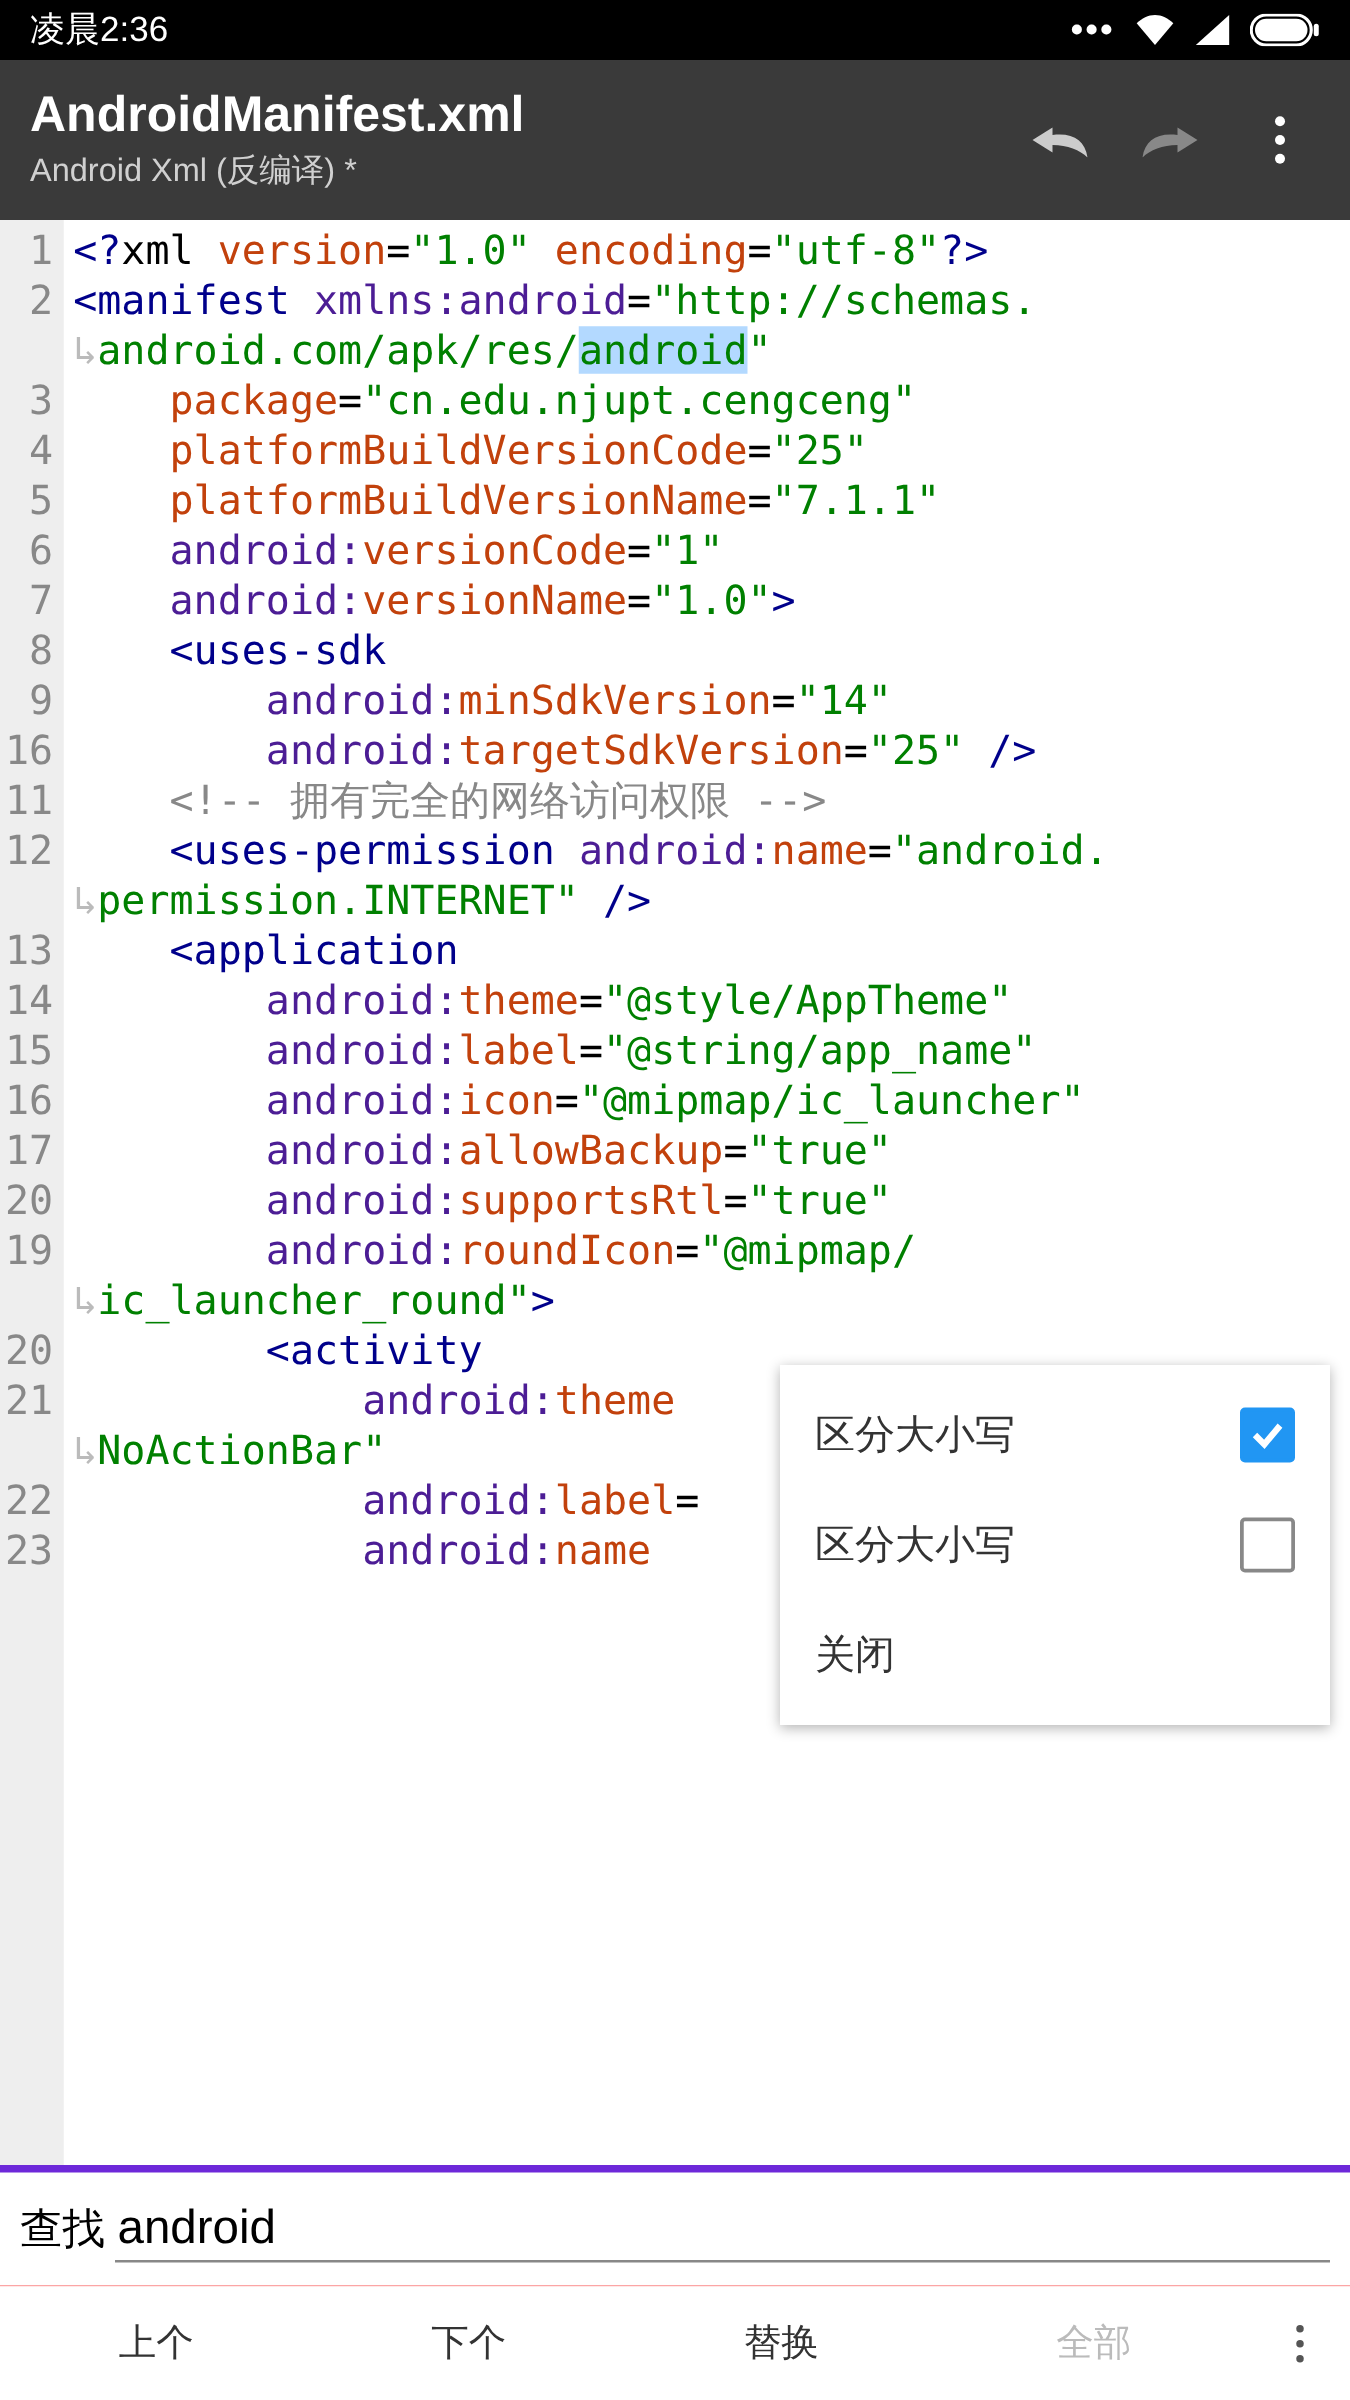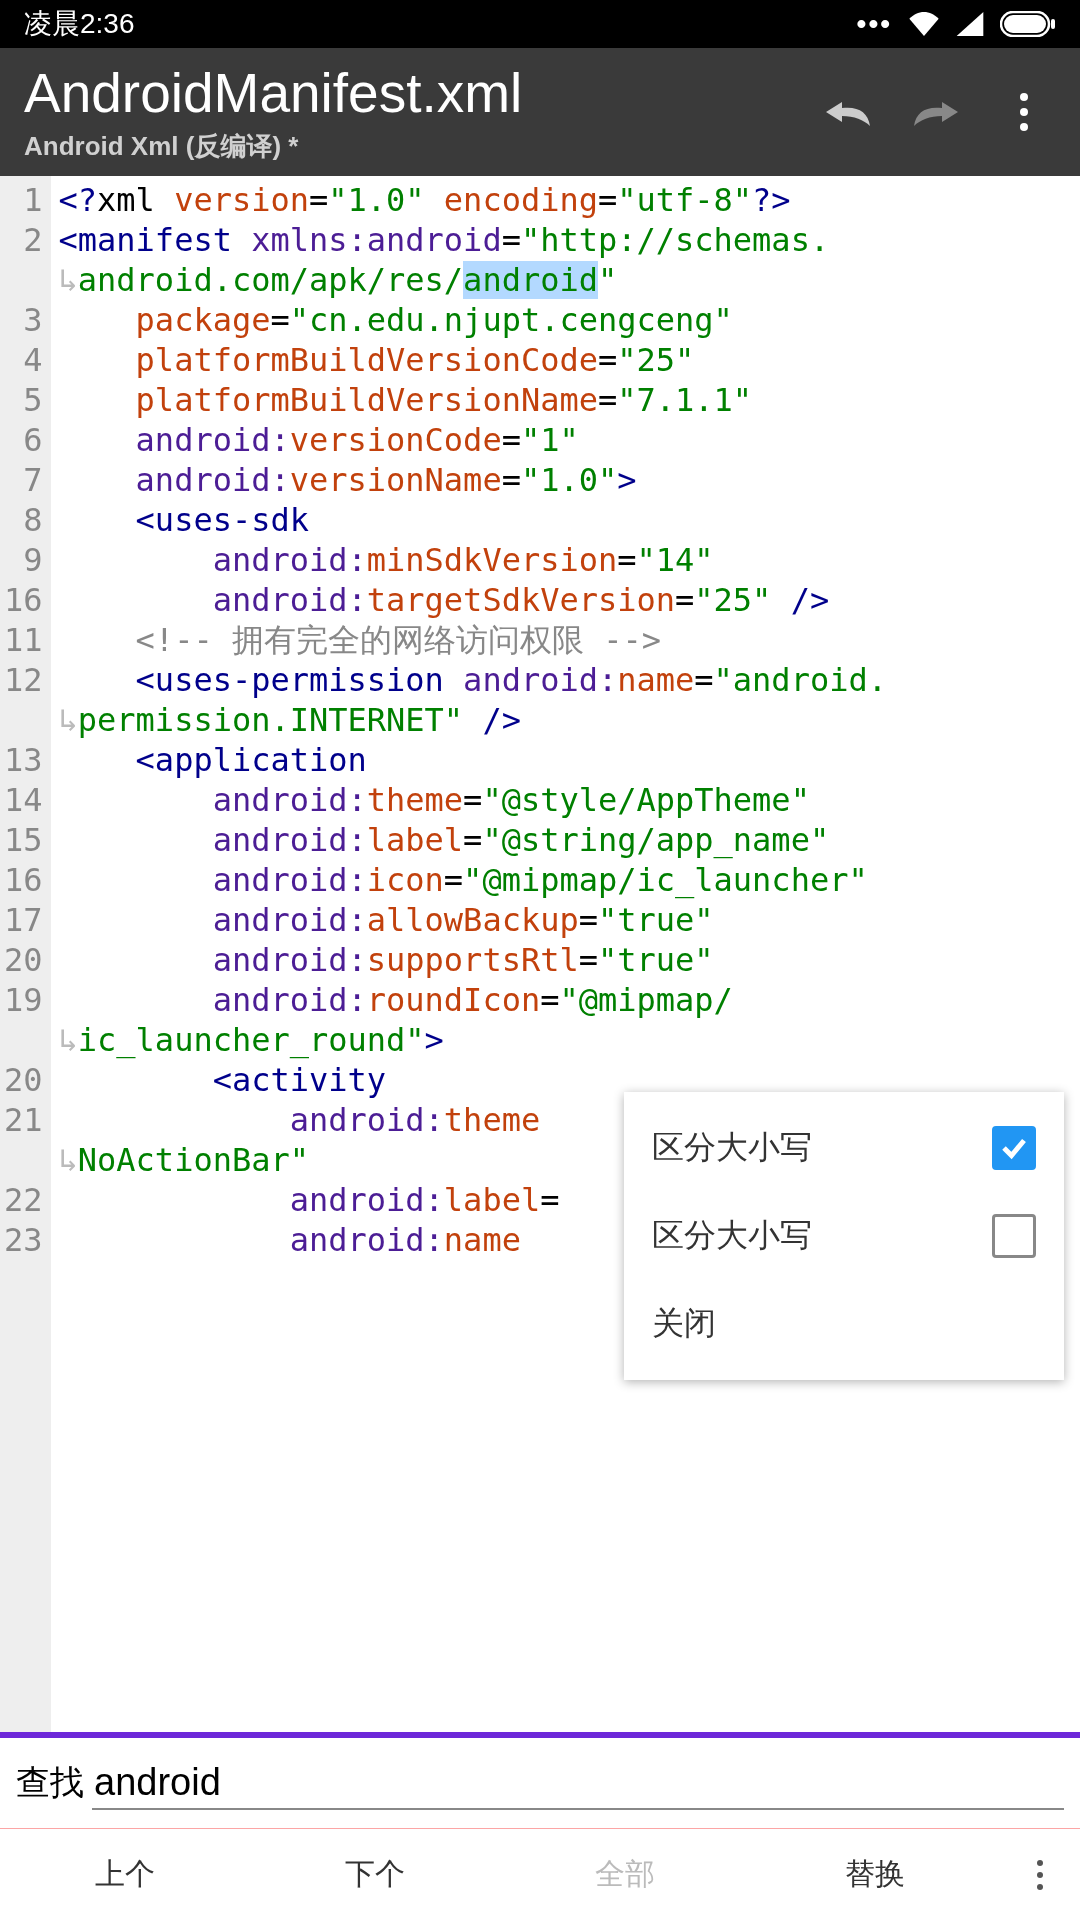--- a/index.html
+++ b/index.html
@@ -8,22 +8,22 @@
   
   .status-bar { height: 48px; background: #000; color: #fff; display: flex; align-items: center; padding: 0 24px; font-size: 28px; }
   .status-left { flex: 1; }
   .status-right { display: flex; align-items: center; gap: 16px; }
   .status-dots { letter-spacing: 2px; font-weight: bold; }
   .wifi-icon, .signal-icon, .battery-icon { display: inline-flex; }
   
   
   .app-bar { height: 128px; background: #3a3a3a; color: #fff; display: flex; align-items: center; padding: 0 24px; }
   .app-bar-titles { flex: 1; display: flex; flex-direction: column; justify-content: center; }
-  .app-title { font-size: 55px; font-weight: 400; }
-  .app-subtitle { font-size: 26px; color: #d0d0d0; margin-top: 4px; font-weight: bold; }
+  .app-title { font-size: 40px; font-weight: 700; }
+  .app-subtitle { font-size: 26px; color: #d0d0d0; margin-top: 4px; }
   .app-bar-actions { display: flex; align-items: center; gap: 40px; padding-right: 8px; }
   .icon-btn { width: 48px; height: 48px; display: flex; align-items: center; justify-content: center; cursor: pointer; }
   
   
   .editor { height: 1556px; overflow: hidden; display: flex; background: #fff; font-family: "DejaVu Sans Mono", "Menlo", monospace; font-size: 32px; line-height: 40px; }
   .gutter { background: #eeeeee; color: #888; text-align: right; padding: 4px 8px 0 4px; min-width: 48px; user-select: none; }
   .gutter div { height: 40px; }
   .gutter .wrap { visibility: hidden; }
   .code { flex: 1; padding: 4px 8px 0 8px; white-space: pre; color: #000; }
   .code .l { height: 40px; display: block; }
@@ -162,22 +162,22 @@
 </div>
 
 <div class="search-bar">
   <span class="search-label">查找</span>
   <input class="search-input" value="android" style="">
 </div>
 
 <div class="bottom-bar">
   <div class="bottom-btn">上个</div>
   <div class="bottom-btn">下个</div>
+  <div class="bottom-btn">替换</div>
   <div class="bottom-btn disabled">全部</div>
-  <div class="bottom-btn">替换</div>
   <div class="bottom-more">
     <svg width="8" height="32" viewBox="0 0 8 32">
         <circle cx="4" cy="4" r="3" fill="#555"></circle>
         <circle cx="4" cy="16" r="3" fill="#555"></circle>
         <circle cx="4" cy="28" r="3" fill="#555"></circle>
       </svg>
   </div>
 </div>
 
 </body></html>

